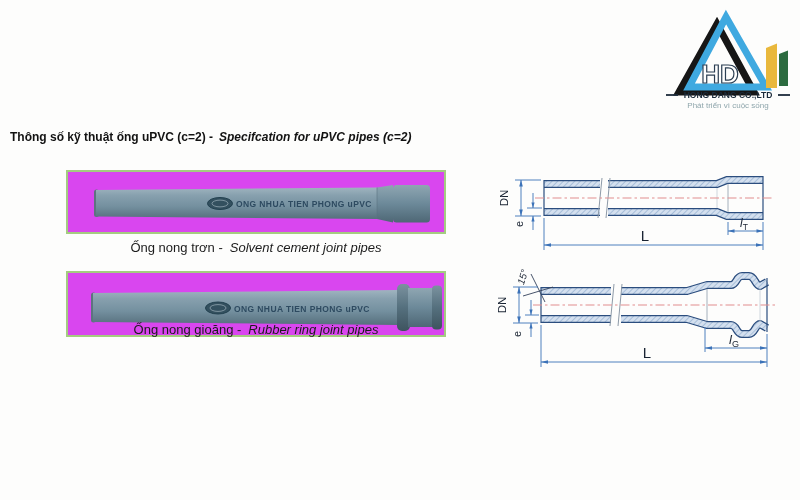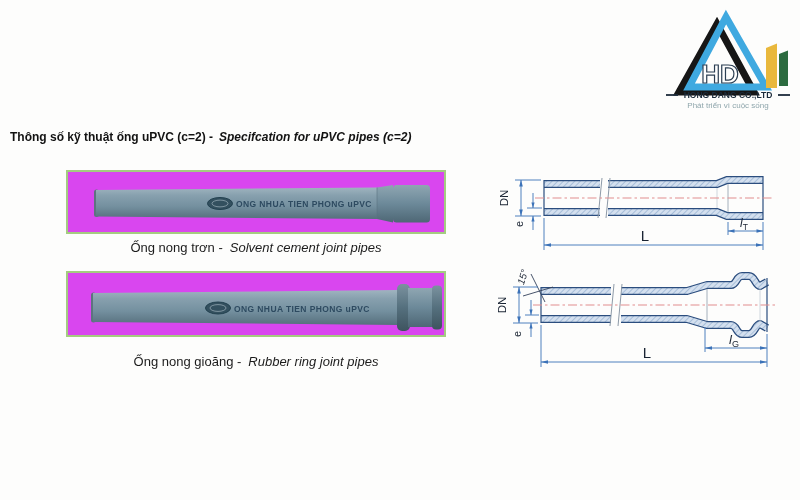--- a/index.html
+++ b/index.html
@@ -13,21 +13,21 @@
   
   .title{left:10px;top:130px;font-size:12px;white-space:nowrap;}
   .t-bold{font-weight:bold;color:#121212;}
   .t-italic{font-style:italic;font-weight:600;margin-left:6px;color:#121212;}
   
   .frame{width:376px;border:2px solid var(--frame-green,#a4cc80);background:#d946ef;}
   .frame1{left:66px;top:170px;height:60px;}
   .frame2{left:66px;top:271px;height:62px;}
   .caption{left:66px;width:380px;text-align:center;font-size:13px;color:#1c1c1c;white-space:nowrap;}
   .caption1{top:240px;}
-  .caption2{top:354px;}
+  .caption2{top:322px;}
   .cap-en{font-style:italic;margin-left:7px;}
   
   .logo{left:663px;top:8px;width:130px;height:102px;}
   svg{display:block;}
   .drawing{position:absolute;}
 </style>
 </head>
 <body>
 
 <div class="abs logo">

